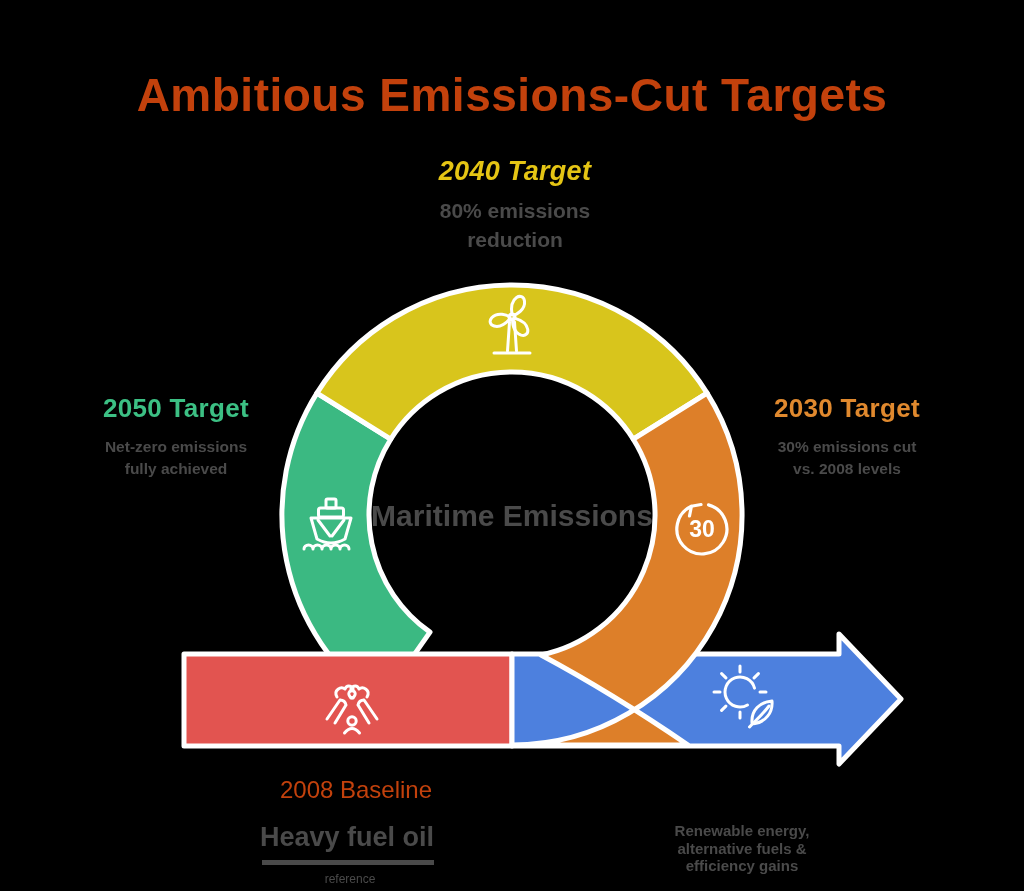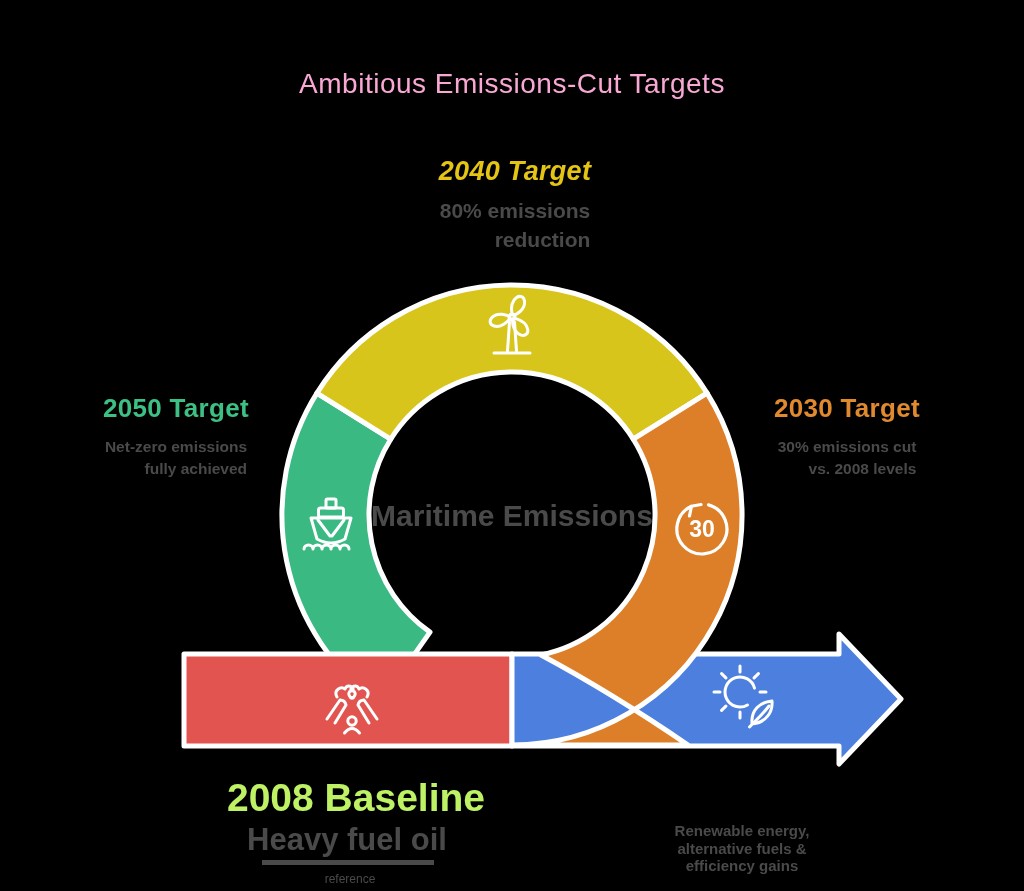--- a/index.html
+++ b/index.html
@@ -1,29 +1,29 @@
 <!DOCTYPE html>
 <html><head>
 <meta charset="utf-8">
 <style>
   html,body{margin:0;padding:0;background:#000;}
   #stage{
     position:relative;width:1024px;height:891px;background:#000;overflow:hidden;
     font-family:"Liberation Sans", sans-serif;
   }
   .lbl{position:absolute;transform:translateX(-50%);white-space:nowrap;text-align:center;}
-  .title{font-size:28px;font-weight:400;color:#f9a8d4;letter-spacing:.5px;}
+  .title{font-size:46px;font-weight:700;color:#c2410c;letter-spacing:.5px;}
   .target-label{font-size:26px;font-weight:700;letter-spacing:.3px;}
   .target-label.top{font-size:27px;}
-  .desc{color:#4a4a4a;font-weight:700;text-align:right;}
+  .desc{color:#4a4a4a;font-weight:700;}
   .desc-top{font-size:21px;line-height:29px;}
   .desc-side{font-size:15.5px;line-height:22px;font-weight:700;}
   .center-label{font-size:30px;font-weight:700;color:#4a4a4a;}
-  .bl-heading,.br-heading{font-size:39px;font-weight:700;color:#bef264;}
-  .bl-sub{font-size:31px;font-weight:700;color:#4a4a4a;text-align:right;}
+  .bl-heading,.br-heading{font-size:24px;font-weight:400;color:#c2410c;}
+  .bl-sub{font-size:27px;font-weight:700;color:#4a4a4a;text-align:right;}
   .bl-rule{position:absolute;height:5px;background:#4a4a4a;}
   .bl-caption{font-size:12px;font-weight:400;color:#4a4a4a;}
   .br-body{font-size:15px;line-height:17.5px;font-weight:700;color:#4a4a4a;}
   svg{display:block;}
   .icon{position:absolute;width:80px;height:80px;}
 </style>
 </head>
 <body>
 
 <div id="stage">

